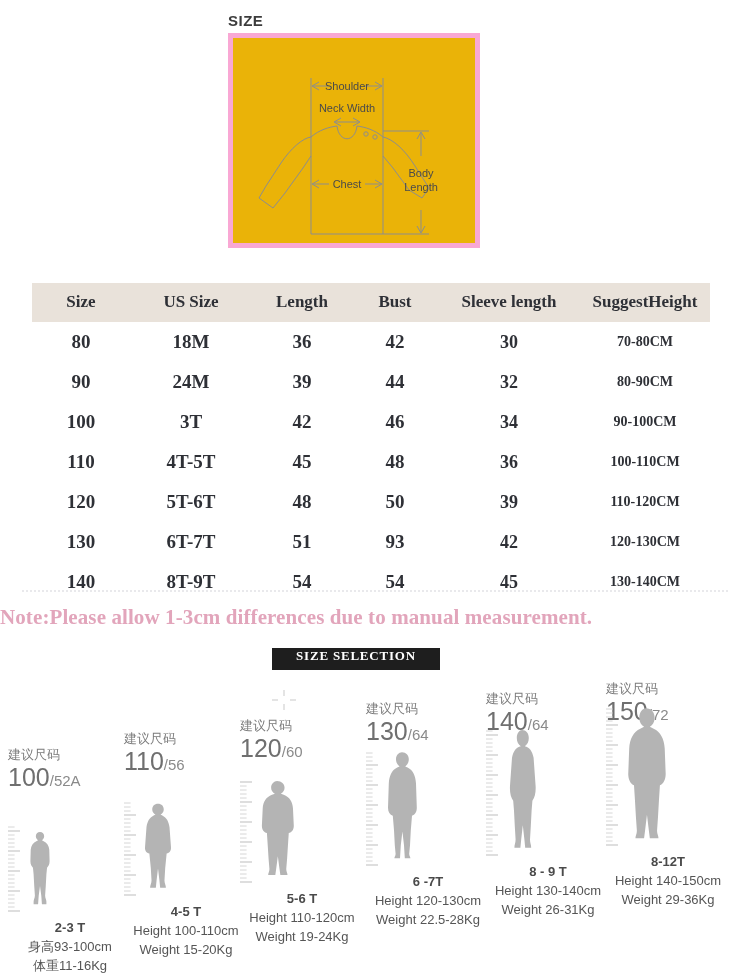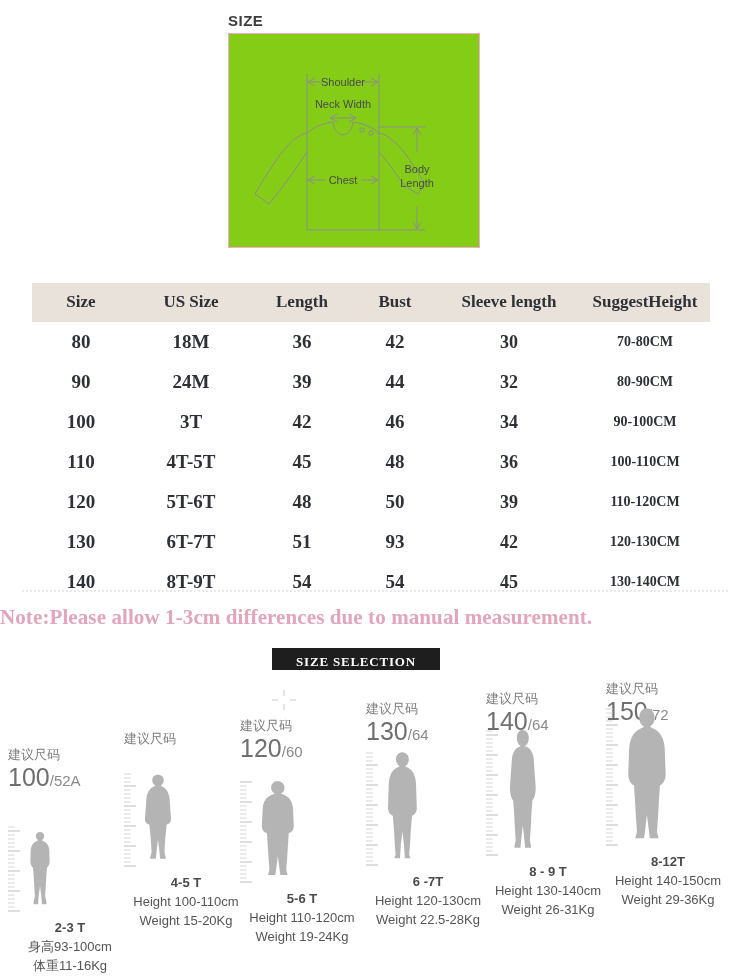--- a/index.html
+++ b/index.html
@@ -17,22 +17,22 @@
   
   #diagram-block { position: absolute; left: 0; top: 0; width: 750px; }
   #size-caption {
     position: absolute; left: 228px; top: 12px;
     font-size: 15px; font-weight: 600; letter-spacing: .5px;
     color: #3c3c3c;
   }
   #diagram-box {
     position: absolute; left: 228px; top: 33px;
     width: 252px; height: 215px;
-    border: 1px solid #f9a8d4;
-    background: #84cc16;
+    border: 5px solid #f9a8d4;
+    background: #eab308;
     text-align: center;
   }
   #diagram-box svg { display: block; }
 
   
   #size-table {
     position: absolute; left: 32px; top: 283px;
     width: 678px;
     border-collapse: collapse;
     font-family: "Liberation Serif", serif;
@@ -83,21 +83,21 @@
 
   
   #banner {
     position: absolute; left: 272px; top: 648px;
     width: 168px; height: 22px;
     background: #1e1e1e;
     color: #ffffff;
     font-family: "Liberation Serif", serif;
     font-size: 13px; font-weight: bold;
     letter-spacing: .8px;
-    display: flex; align-items: flex-end; justify-content: center;
+    display: flex; align-items: flex-start; justify-content: center;
   }
 
   
   #crosshair { position: absolute; left: 270px; top: 688px; width: 28px; height: 24px; }
 
   
   #figures { position: absolute; left: 0; top: 690px; width: 750px; height: 290px; }
   .figure { position: absolute; width: 124px; }
   .fig-rec {
     font-size: 13px; color: #7b7b7b; margin: 0 0 1px 0;
@@ -312,20 +312,21 @@
           </svg></span>
       </div>
       <div class="fig-bottom">
         <div class="fig-age">2-3 T</div>
         <div class="fig-h">身高93-100cm</div>
         <div class="fig-w">体重11-16Kg</div>
       </div>
     </div>
     <div class="figure" id="fig-1" style="top: 40px;">
       <div class="fig-rec">建议尺码</div>
+      <div class="fig-size">110<span class="frac">/56</span></div>
       <div class="fig-art">
         <svg class="ruler" width="12" height="96">
           <line x1="0" y1="95" x2="12" y2="95" stroke="#bdbdbd" stroke-width="1"></line>
           <line x1="0" y1="91" x2="6.6000000000000005" y2="91" stroke="#d6d6d6" stroke-width="1"></line>
           <line x1="0" y1="87" x2="6.6000000000000005" y2="87" stroke="#d6d6d6" stroke-width="1"></line>
           <line x1="0" y1="83" x2="6.6000000000000005" y2="83" stroke="#d6d6d6" stroke-width="1"></line>
           <line x1="0" y1="79" x2="6.6000000000000005" y2="79" stroke="#d6d6d6" stroke-width="1"></line>
           <line x1="0" y1="75" x2="12" y2="75" stroke="#bdbdbd" stroke-width="1"></line>
           <line x1="0" y1="71" x2="6.6000000000000005" y2="71" stroke="#d6d6d6" stroke-width="1"></line>
           <line x1="0" y1="67" x2="6.6000000000000005" y2="67" stroke="#d6d6d6" stroke-width="1"></line>

